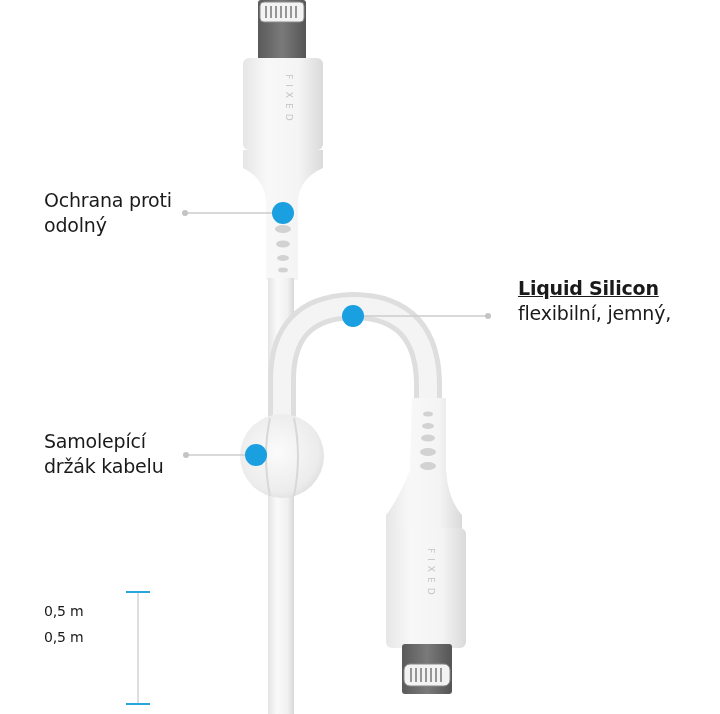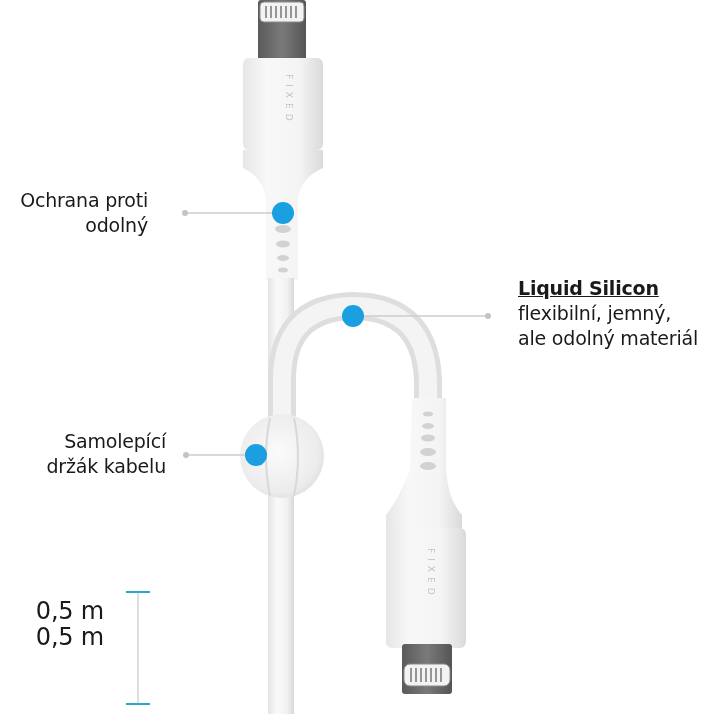--- a/index.html
+++ b/index.html
@@ -1,26 +1,26 @@
 <!DOCTYPE html>
 <html><head>
 <meta charset="utf-8">
 <style>
   html, body { margin: 0; padding: 0; background: #ffffff; }
   body { width: 720px; height: 714px; position: relative; overflow: hidden;
          font-family: "DejaVu Sans", sans-serif; color: #1a1a1a; }
   .illustration { position: absolute; left: 0; top: 0; width: 720px; height: 714px; }
   .label { position: absolute; font-size: 19px; line-height: 25px; letter-spacing: -0.2px; }
-  .label.right-align { text-align: right; }
+  .label.right-align { text-align: left; padding-left: 44px; }
   .label .strong { font-weight: bold; display: block; text-decoration: underline; }
   .label span { display: block; }
   #lbl-strain { left: 0; top: 188px; width: 148px; }
   #lbl-silicon { left: 518px; top: 276px; width: 202px; }
   #lbl-holder { left: 0; top: 429px; width: 166px; }
-  #lbl-length { left: 0; top: 598px; width: 104px; font-size: 24px; line-height: 26px; }
+  #lbl-length { left: 0; top: 598px; width: 104px; font-size: 14px; line-height: 26px; }
 </style>
 </head>
 <body>
 
 <svg class="illustration" viewBox="0 0 720 714" xmlns="http://www.w3.org/2000/svg">
   <defs>
     <linearGradient id="cableV" x1="0" y1="0" x2="1" y2="0">
       <stop offset="0" stop-color="#e4e4e4"></stop>
       <stop offset="0.35" stop-color="#fafafa"></stop>
       <stop offset="0.75" stop-color="#f0f0f0"></stop>
@@ -125,21 +125,20 @@
 </svg>
 
 <div class="label right-align" id="lbl-strain">
   <span>Ochrana proti</span>
   <span>odolný</span>
 </div>
 
 <div class="label" id="lbl-silicon">
   <span class="strong">Liquid Silicon</span>
   <span>flexibilní, jemný,</span>
-  <span>ale odolný materiál</span>
 </div>
 
 <div class="label right-align" id="lbl-holder">
   <span>Samolepící</span>
   <span>držák kabelu</span>
 </div>
 
 <div class="label right-align" id="lbl-length">
   <span>0,5 m</span>
   <span>0,5 m</span>

